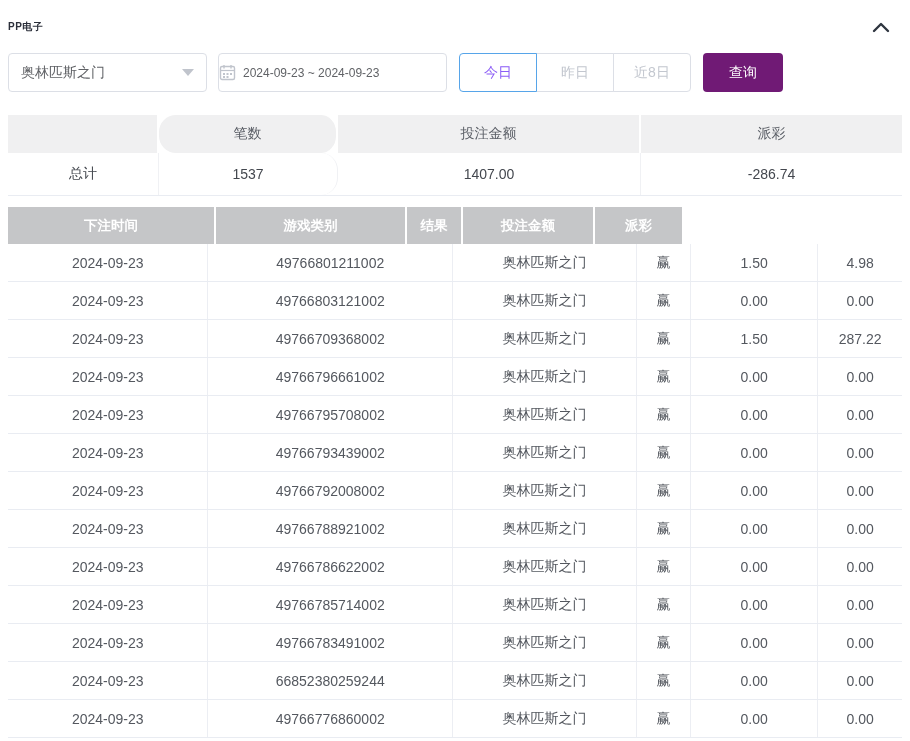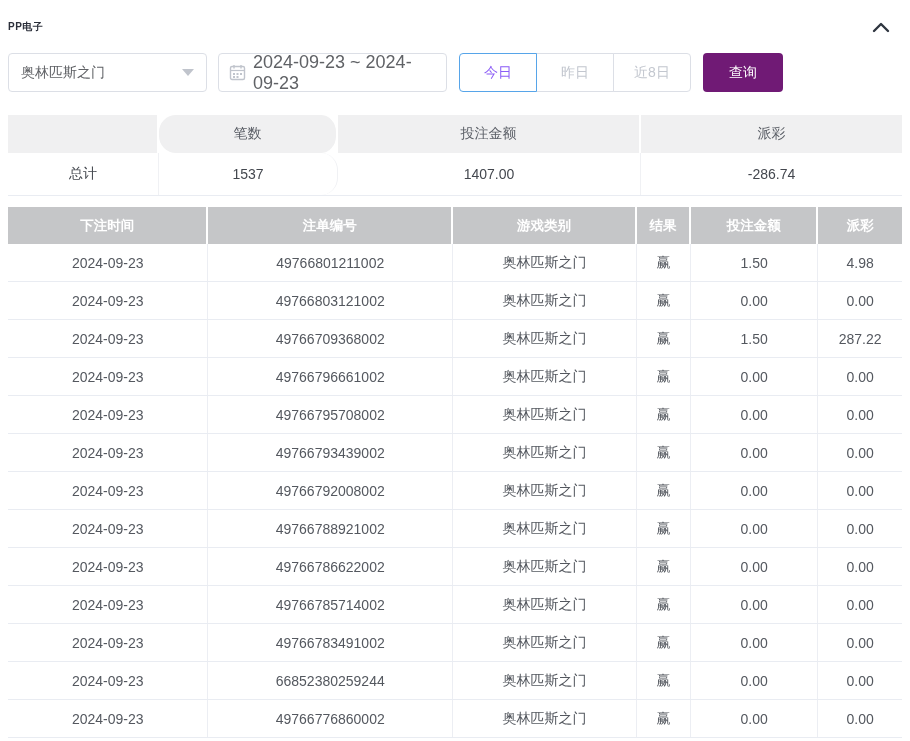--- a/index.html
+++ b/index.html
@@ -14,22 +14,22 @@
     display:flex; align-items:center; justify-content:center; margin-right:8px; }
 
   
   .filters { display:flex; align-items:center; margin-top:13px; height:39px; }
   .select-box { width:199px; height:39px; border:1px solid #dcdfe6; border-radius:4px;
     display:flex; align-items:center; justify-content:space-between; padding:0 12px;
     color:#606266; font-size:14px; cursor:pointer; background:#fff; }
   .caret-down { width:0; height:0; border-left:6px solid transparent; border-right:6px solid transparent;
     border-top:7px solid #c0c4cc; }
   .date-box { width:229px; height:39px; border:1px solid #dcdfe6; border-radius:4px;
-    display:flex; align-items:center; padding:0 10px; margin-left:11px;
-    color:#606266; font-size:18px; cursor:pointer; background:#fff; }
+    display:flex; align-items:center; padding:0 0; margin-left:11px;
+    color:#606266; font-size:12px; cursor:pointer; background:#fff; }
   .date-box svg { margin-right:7px; flex:none; }
   .btn-group { display:flex; margin-left:12px; }
   .qbtn { width:78px; height:39px; background:#fff; border:1px solid #dcdfe6; font-size:14px;
     color:#c3c7cf; cursor:pointer; margin-left:-1px; font-family:inherit; }
   .qbtn:first-child { border-radius:4px 0 0 4px; margin-left:0; }
   .qbtn:last-child { border-radius:0 4px 4px 0; }
   .qbtn.active { color:#8b5cf6; border-color:#57a5e9; position:relative; z-index:1; }
   .query-btn { width:80px; height:39px; margin-left:12px; background:#701a75; border:none;
     border-radius:4px; color:#fff; font-size:14px; cursor:pointer; font-family:inherit; }
 
@@ -114,21 +114,20 @@
       <div class="cell s1">总计</div>
       <div class="cell s2">1537</div>
       <div class="cell s3">1407.00</div>
       <div class="cell s4 neg">-286.74</div>
     </div>
   </div>
 
   <div class="btable">
     <div class="t-head">
       <div class="cell c1">下注时间</div>
-      <div class="cell c2">注单编号</div>
       <div class="cell c3">游戏类别</div>
       <div class="cell c4">结果</div>
       <div class="cell c5">投注金额</div>
       <div class="cell c6">派彩</div>
     </div>
     <div>
         <div class="trow">
           <div class="cell c1">2024-09-23</div>
           <div class="cell c2">49766801211002</div>
           <div class="cell c3">奥林匹斯之门</div>

